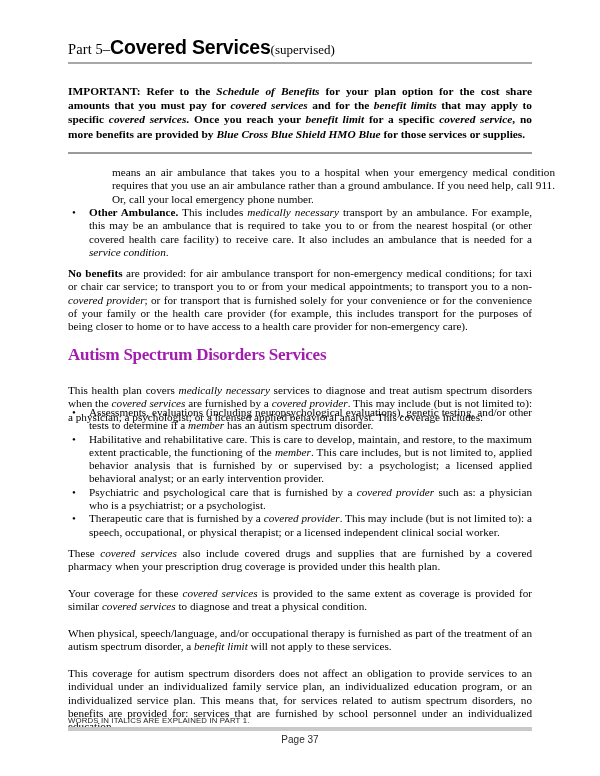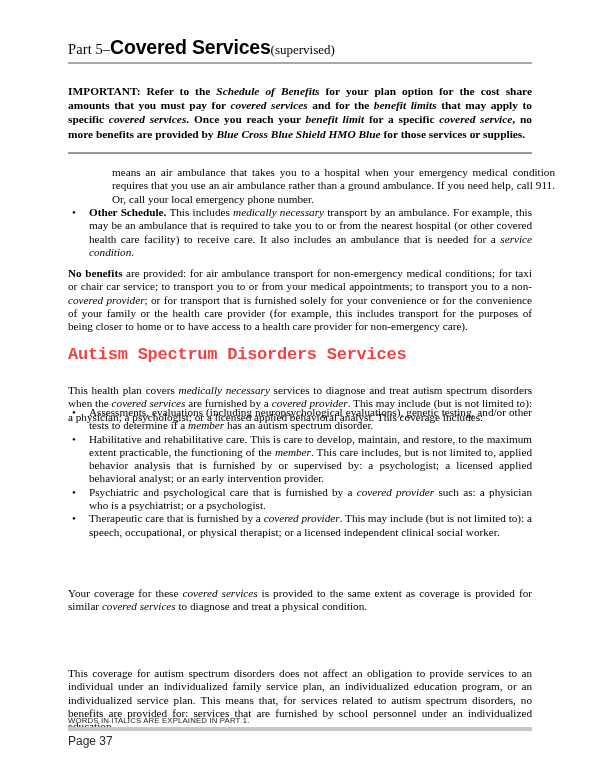--- a/index.html
+++ b/index.html
@@ -131,25 +131,25 @@
   }
   .bullet-row i { font-style: italic; }
   .bullet-row b { font-weight: bold; }
 
   
   .section-heading {
     position: absolute;
     left: 68px;
     top: 345px;
     width: 464px;
-    font-family: Liberation Mono, monospace;
+    font-family: Liberation Serif, serif;
     font-size: 17px;
     font-weight: bold;
     letter-spacing: -0.25px;
-    color: #ef4444;
+    color: #a21caf;
   }
 
   
   .footer-note {
     position: absolute;
     left: 68px;
     top: 716px;
     width: 464px;
     font-family: "Liberation Sans", sans-serif;
     font-size: 7.8px;
@@ -162,22 +162,23 @@
     top: 727px;
     width: 464px;
     height: 4px;
     background: #c9c9c9;
   }
   .footer-page {
     position: absolute;
     left: 68px;
     top: 734px;
     width: 464px;
+    text-align: center;
     font-family: "Liberation Sans", sans-serif;
-    font-size: 12px;
+    font-size: 10px;
     color: #2a2a2a;
   }
 </style>
 </head>
 <body>
 
 <div class="page">
 
   <div class="running-header">
     <span class="rh-part">Part 5</span><span class="rh-dash">–</span><span class="rh-title">Covered Services</span><span class="rh-cont">(supervised)</span>
@@ -186,21 +187,21 @@
 
   <div class="notice"><b>IMPORTANT:</b> Refer to the <i>Schedule of Benefits</i> for your plan option for the cost share amounts that you must pay for <i>covered services</i> and for the <i>benefit limits</i> that may apply to specific <i>covered services</i>. Once you reach your <i>benefit limit</i> for a specific <i>covered service</i>, no more benefits are provided by <i>Blue Cross Blue Shield HMO Blue</i> for those services or supplies.</div>
 
   <div class="mid-rule"></div>
 
   <div class="body-block indent-para" style="top:166px;">means an air ambulance that takes you to a hospital when your emergency medical condition requires that you use an air ambulance rather than a ground ambulance. If you need help, call 911. Or, call your local emergency phone number.</div>
 
   <div class="bullets" style="top:206px;">
     <div class="bullet-row">
       <span class="dot">•</span>
-      <span><b>Other Schedule.</b> This includes <i>medically necessary</i> transport by an ambulance. For example, this may be an ambulance that is required to take you to or from the nearest hospital (or other covered health care facility) to receive care. It also includes an ambulance that is needed for a <i>service condition</i>.</span>
+      <span><b>Other Ambulance.</b> This includes <i>medically necessary</i> transport by an ambulance. For example, this may be an ambulance that is required to take you to or from the nearest hospital (or other covered health care facility) to receive care. It also includes an ambulance that is needed for a <i>service condition</i>.</span>
     </div>
   </div>
 
   <div class="body-block full-para" style="top:267px;"><b>No benefits</b> are provided: for air ambulance transport for non-emergency medical conditions; for taxi or chair car service; to transport you to or from your medical appointments; to transport you to a non-<i>covered provider</i>; or for transport that is furnished solely for your convenience or for the convenience of your family or the health care provider (for example, this includes transport for the purposes of being closer to home or to have access to a health care provider for non-emergency care).</div>
 
   <div class="section-heading">Autism Spectrum Disorders Services</div>
 
   <div class="body-block full-para" style="top:384px;">This health plan covers <i>medically necessary</i> services to diagnose and treat autism spectrum disorders when the <i>covered services</i> are furnished by a <i>covered provider</i>. This may include (but is not limited to): a physician; a psychologist; or a licensed applied behavioral analyst. This coverage includes:</div>
 
   <div class="bullets" style="top:406px;">
@@ -215,23 +216,25 @@
     <div class="bullet-row">
       <span class="dot">•</span>
       <span>Psychiatric and psychological care that is furnished by a <i>covered provider</i> such as: a physician who is a psychiatrist; or a psychologist.</span>
     </div>
     <div class="bullet-row">
       <span class="dot">•</span>
       <span>Therapeutic care that is furnished by a <i>covered provider</i>. This may include (but is not limited to): a speech, occupational, or physical therapist; or a licensed independent clinical social worker.</span>
     </div>
   </div>
 
+  <div class="body-block full-para" style="top:547px;">These <i>covered services</i> also include covered drugs and supplies that are furnished by a covered pharmacy when your prescription drug coverage is provided under this health plan.</div>
 
   <div class="body-block full-para" style="top:587px;">Your coverage for these <i>covered services</i> is provided to the same extent as coverage is provided for similar <i>covered services</i> to diagnose and treat a physical condition.</div>
 
+  <div class="body-block full-para" style="top:627px;">When physical, speech/language, and/or occupational therapy is furnished as part of the treatment of an autism spectrum disorder, a <i>benefit limit</i> will not apply to these services.</div>
 
   <div class="body-block full-para" style="top:667px;">This coverage for autism spectrum disorders does not affect an obligation to provide services to an individual under an individualized family service plan, an individualized education program, or an individualized service plan. This means that, for services related to autism spectrum disorders, no benefits are provided for: services that are furnished by school personnel under an individualized education</div>
 
   <div class="footer-note">WORDS IN ITALICS ARE EXPLAINED IN PART 1.</div>
   <div class="footer-bar"></div>
   <div class="footer-page">Page 37</div>
 
 </div>
 
 </body></html>

